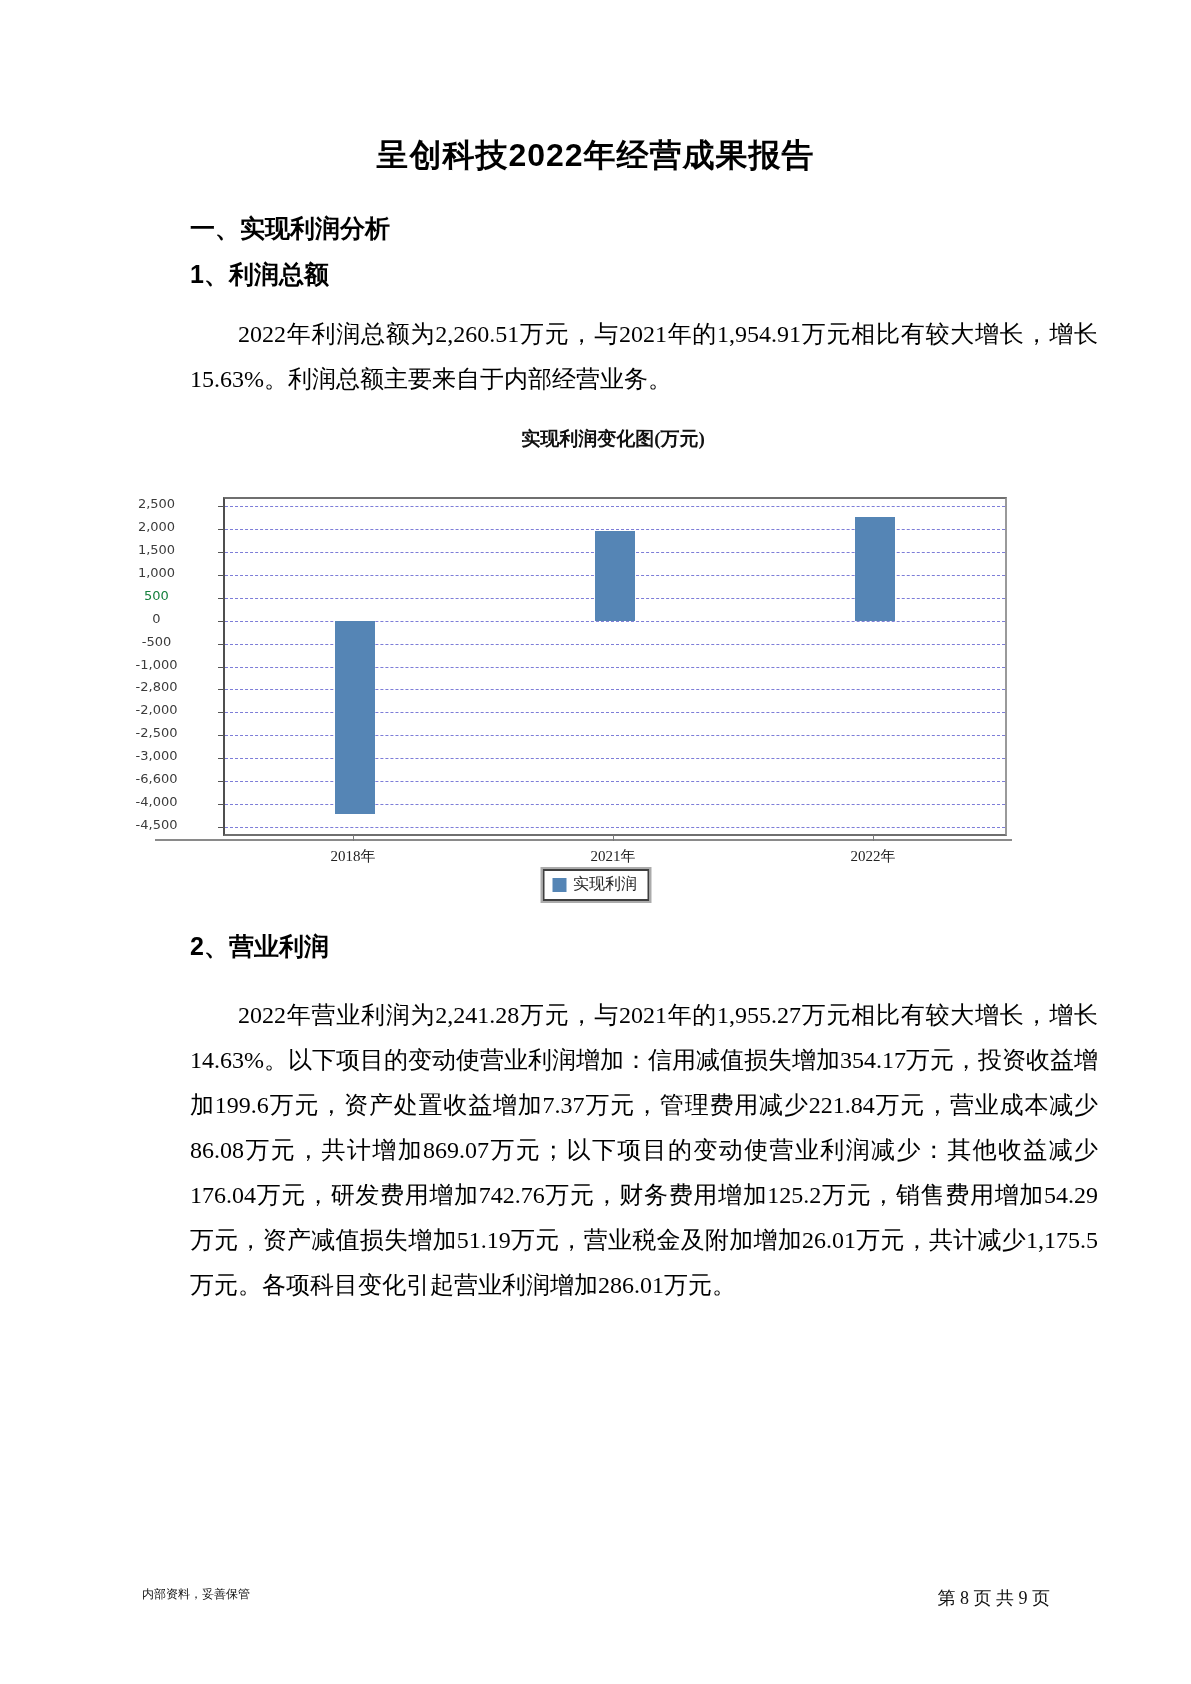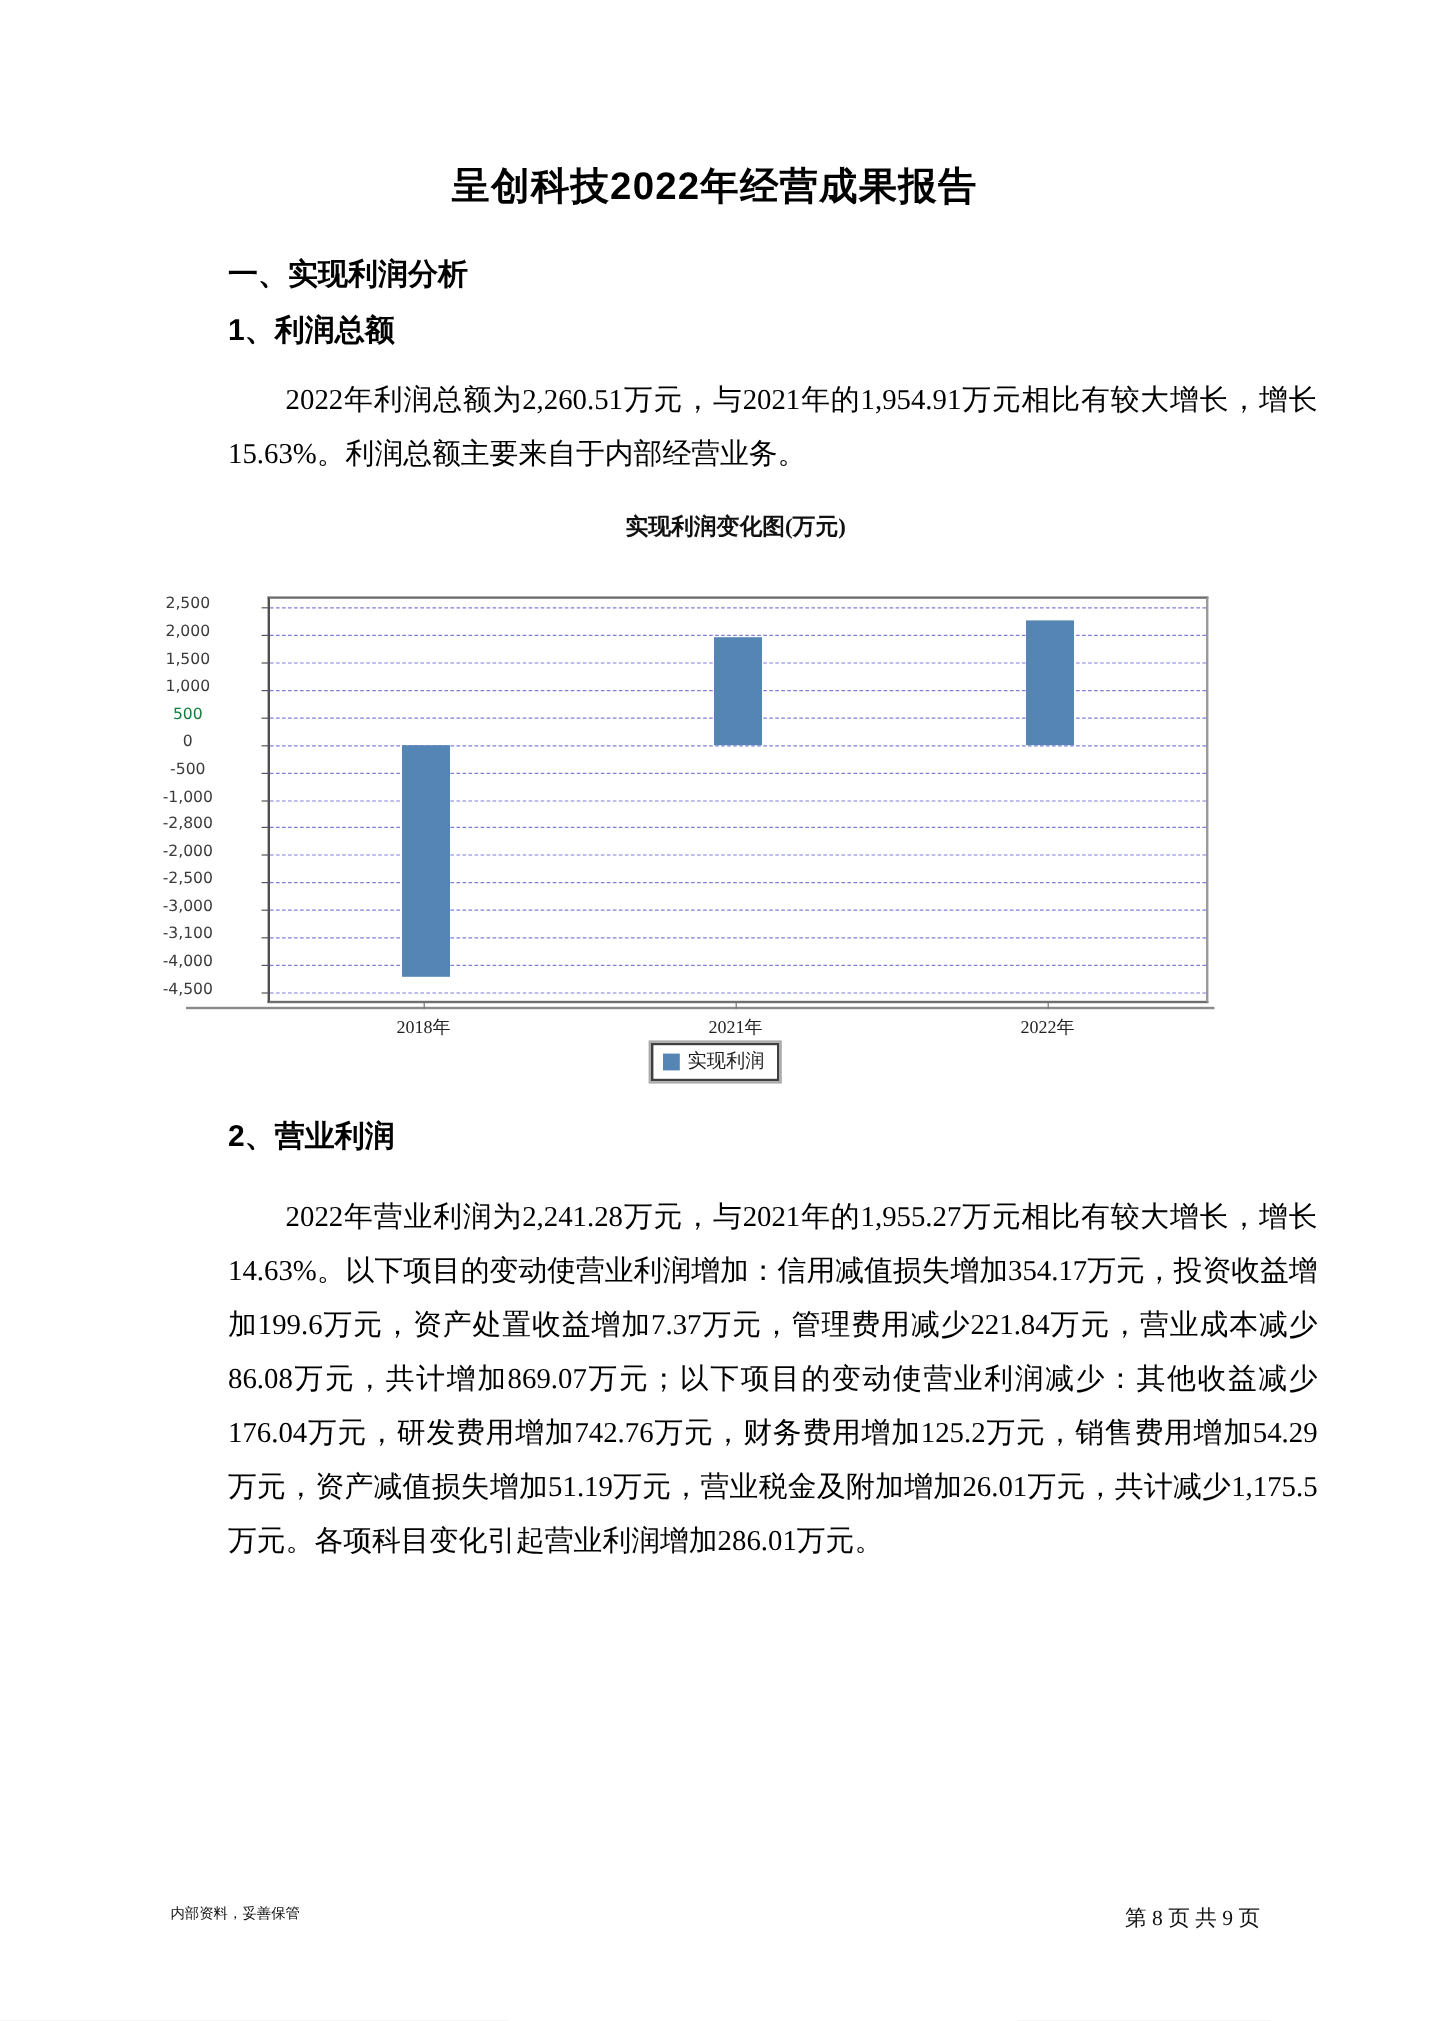--- a/index.html
+++ b/index.html
@@ -93,21 +93,21 @@
         <div class="ytick-label" style="top: 44.8571px; color: rgb(59, 59, 59);">1,500</div>
         <div class="ytick-label" style="top: 67.7857px; color: rgb(59, 59, 59);">1,000</div>
         <div class="ytick-label" style="top: 90.7143px; color: #15803d;">500</div>
         <div class="ytick-label" style="top: 113.643px; color: rgb(59, 59, 59);">0</div>
         <div class="ytick-label" style="top: 136.571px; color: rgb(59, 59, 59);">-500</div>
         <div class="ytick-label" style="top: 159.5px; color: rgb(59, 59, 59);">-1,000</div>
         <div class="ytick-label" style="top: 182.429px; color: rgb(59, 59, 59);">-2,800</div>
         <div class="ytick-label" style="top: 205.357px; color: rgb(59, 59, 59);">-2,000</div>
         <div class="ytick-label" style="top: 228.286px; color: rgb(59, 59, 59);">-2,500</div>
         <div class="ytick-label" style="top: 251.214px; color: rgb(59, 59, 59);">-3,000</div>
-        <div class="ytick-label" style="top: 274.143px; color: rgb(59, 59, 59);">-3,100</div>
+        <div class="ytick-label" style="top: 274.143px; color: rgb(59, 59, 59);">-6,600</div>
         <div class="ytick-label" style="top: 297.071px; color: rgb(59, 59, 59);">-4,000</div>
         <div class="ytick-label" style="top: 320px; color: rgb(59, 59, 59);">-4,500</div>
       </div>
     <div class="plot">
         <div class="gridline" style="top: 7px; border-top-color: rgb(125, 125, 216);"></div>
         <div class="ytick-mark" style="top: 7px;"></div>
         <div class="gridline" style="top: 29.9286px; border-top-color: rgb(125, 125, 216);"></div>
         <div class="ytick-mark" style="top: 29.9286px;"></div>
         <div class="gridline" style="top: 52.8571px; border-top-color: rgb(125, 125, 216);"></div>
         <div class="ytick-mark" style="top: 52.8571px;"></div>

